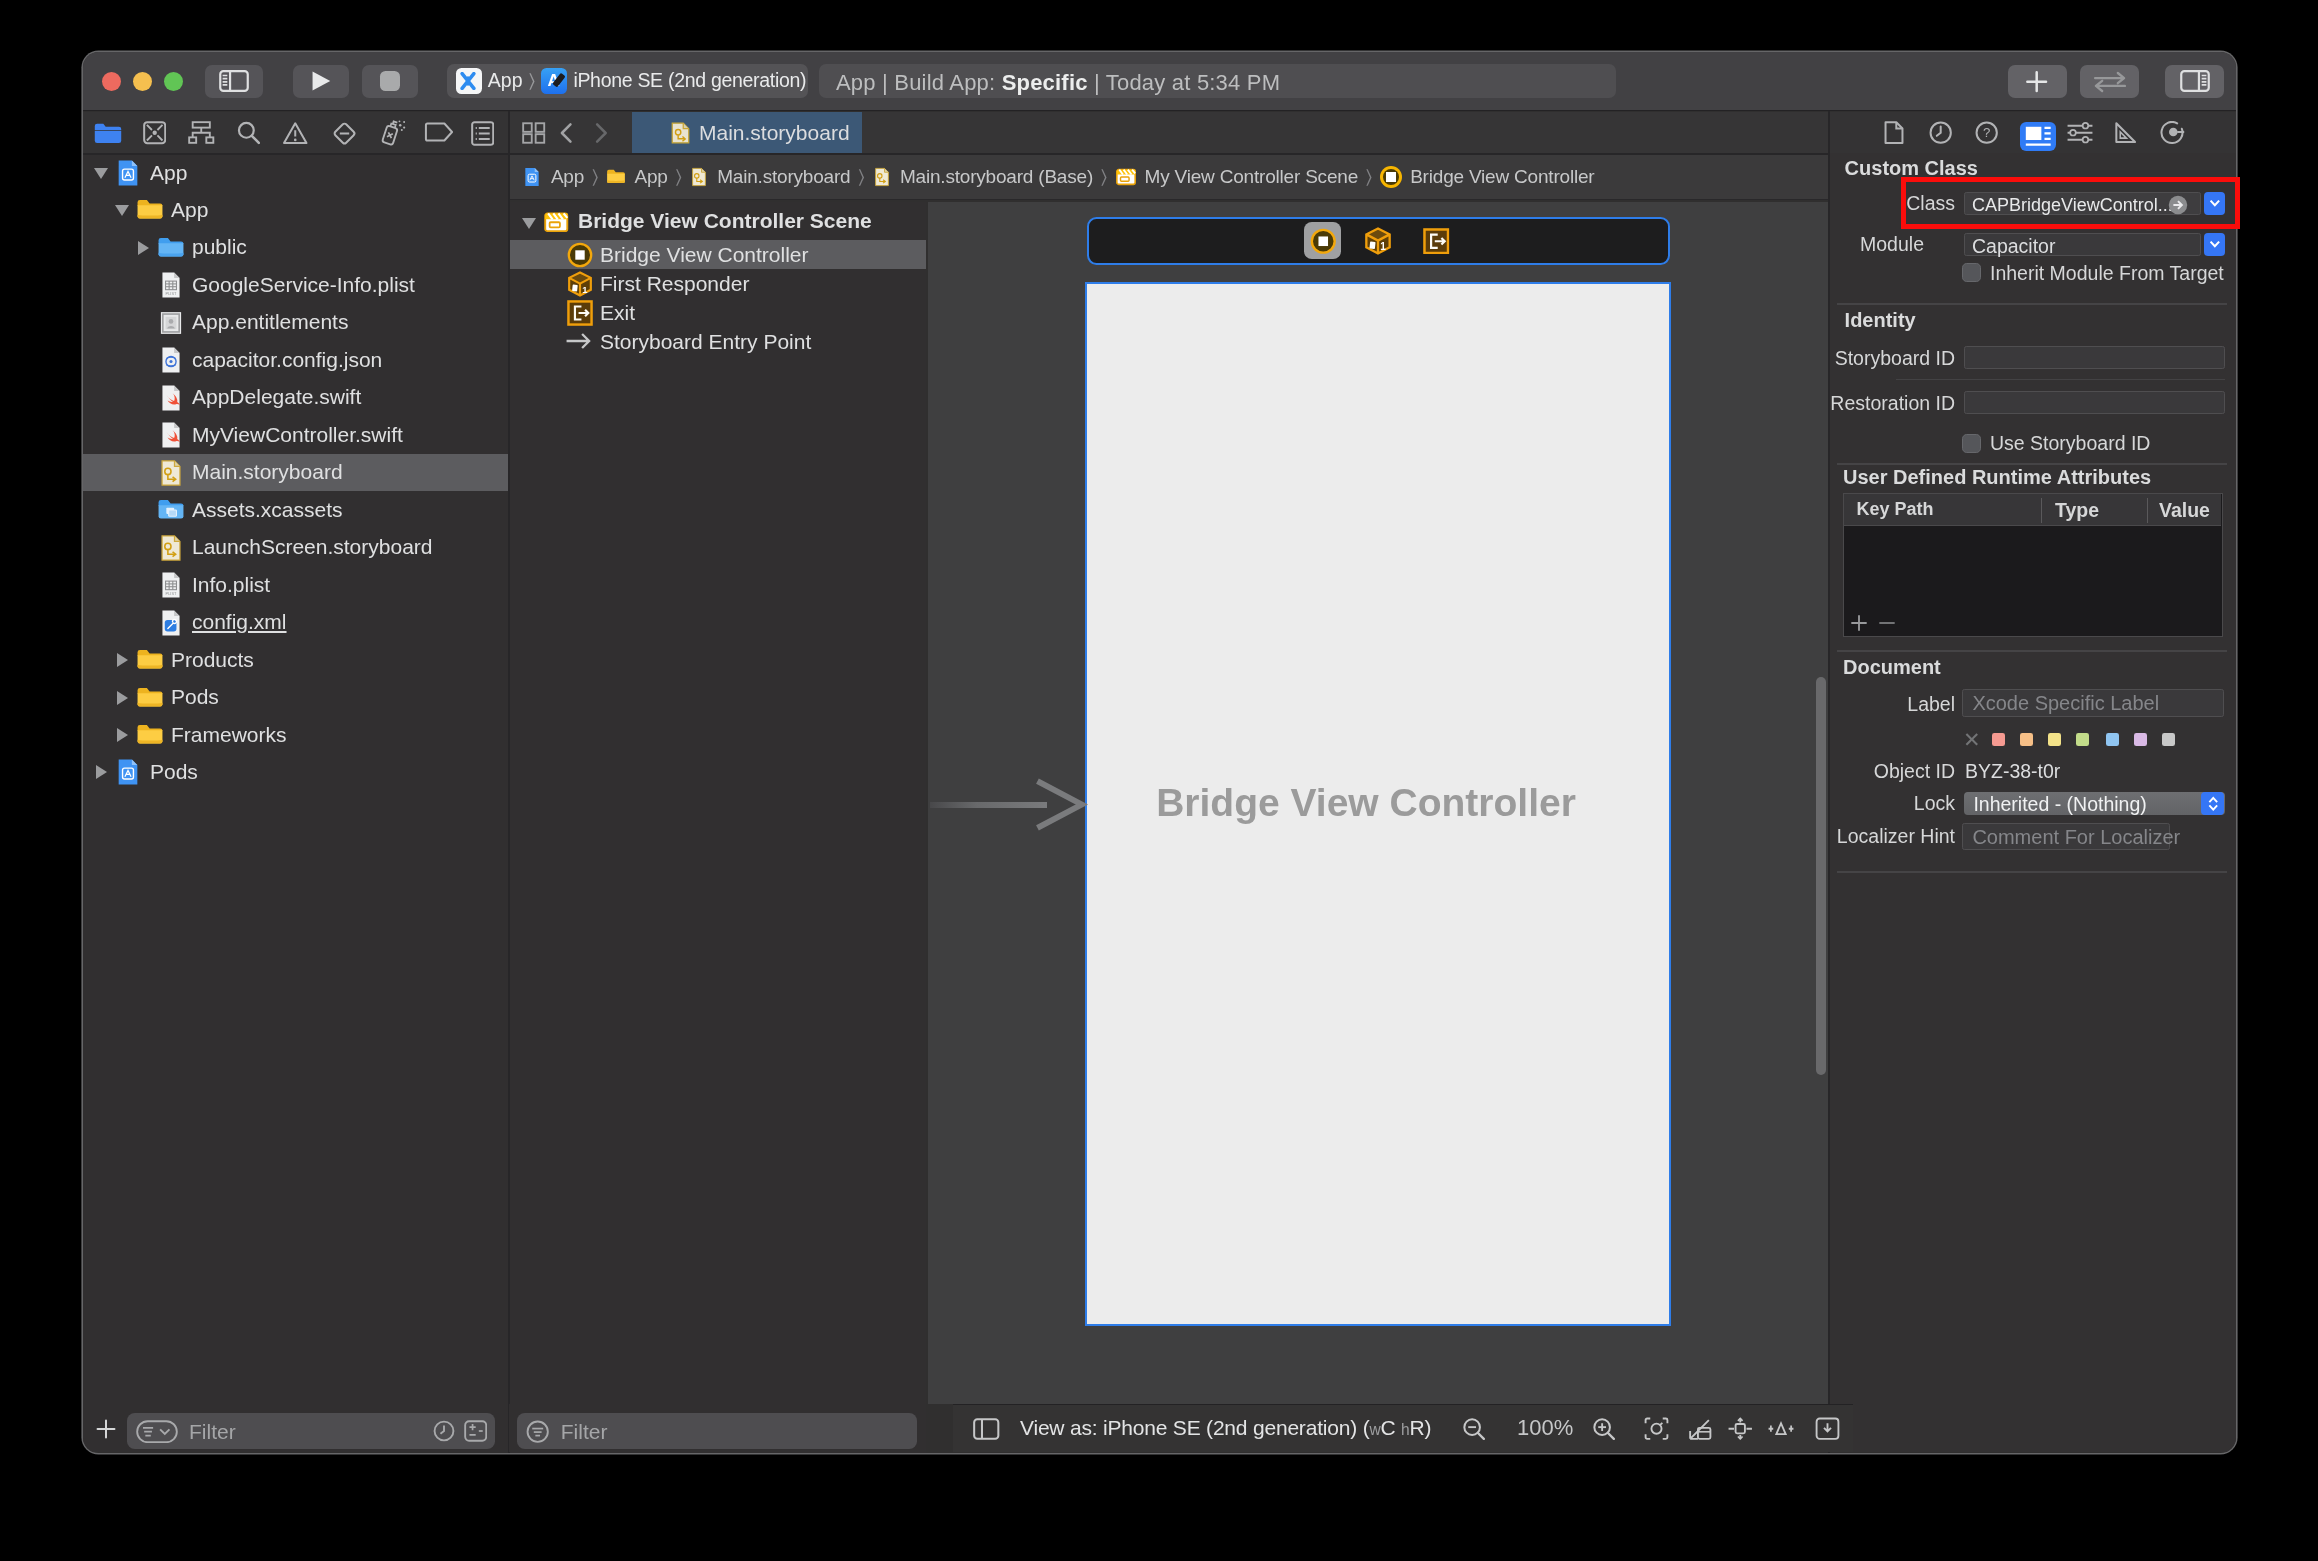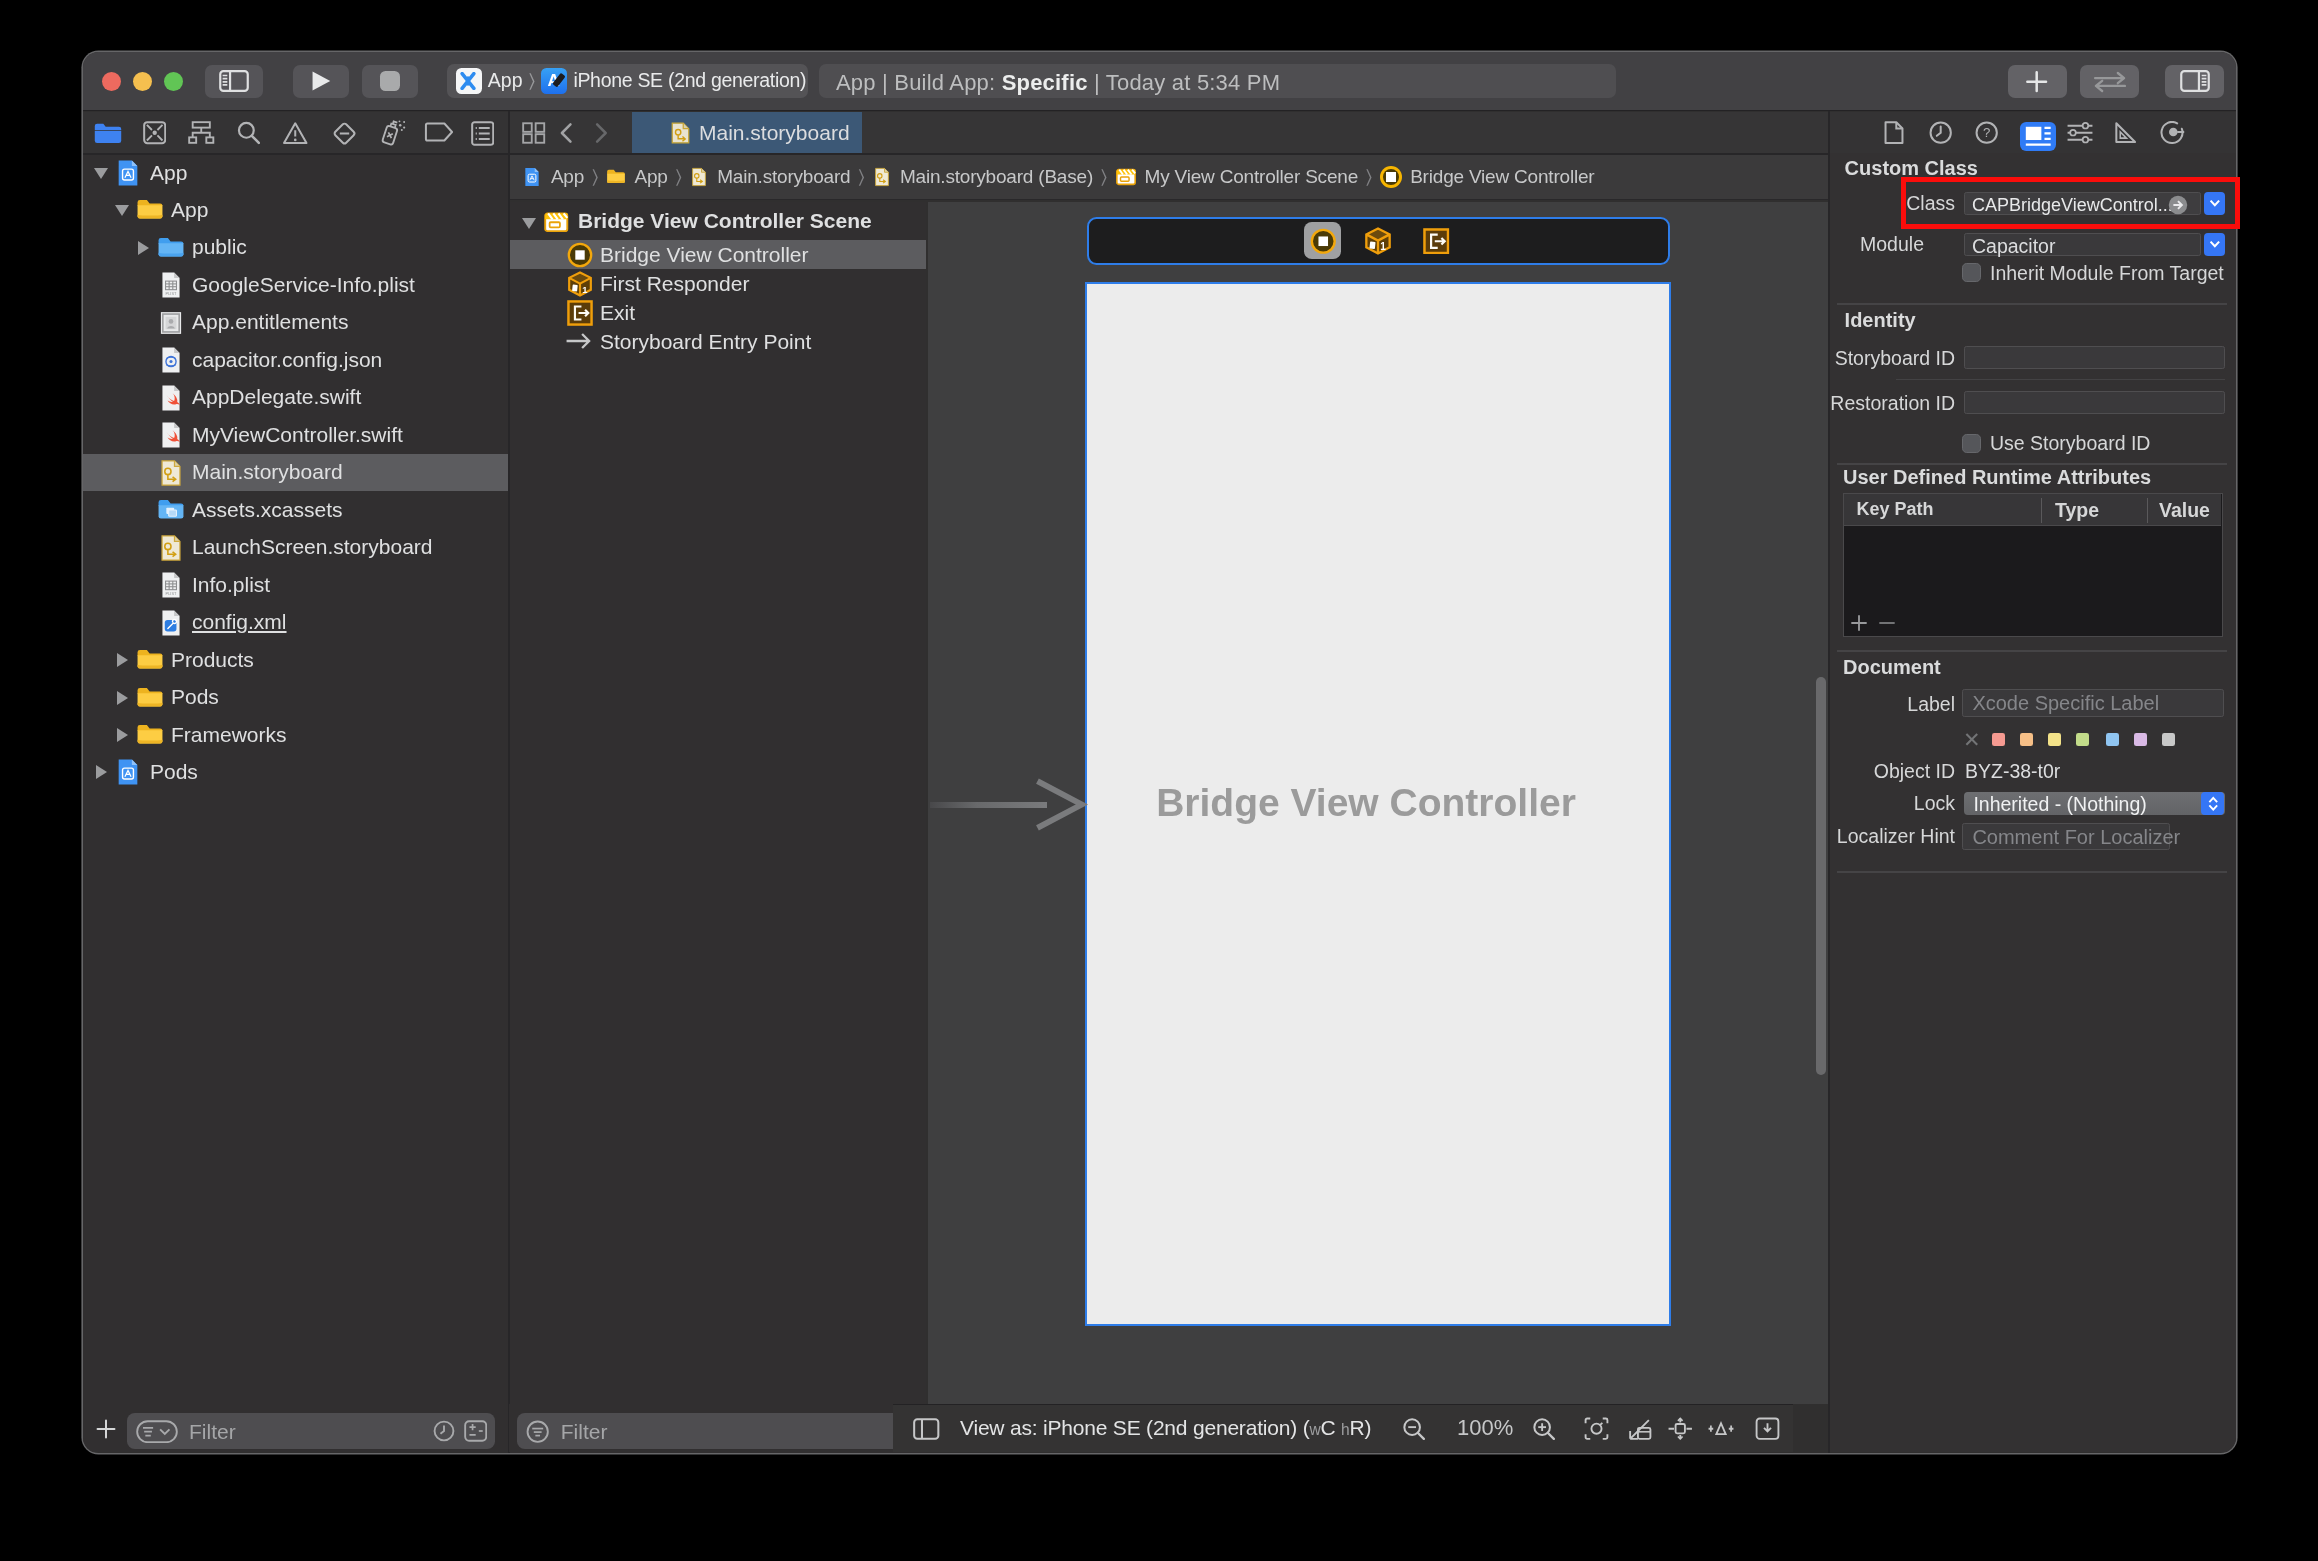--- a/index.html
+++ b/index.html
@@ -16,21 +16,21 @@
 #hline1 { position:absolute; left:0; top:101px; width:2153px; height:1.6px; background:#272628; }
 #nav { position:absolute; left:0; top:103px; width:425px; height:1249px; background:#312f30; }
 #jump { position:absolute; left:426px; top:103px; width:1745px; height:45px; background:#3b3a3b; border-bottom:1.6px solid #29282a; }
 #outline { position:absolute; left:426px; top:150px; width:417px; height:1251px; background:#312f30; }
 #canvas { position:absolute; left:845px; top:150px; width:900px; height:1202px; background:#3f3f40; }
 #insp { position:absolute; left:1746px; top:101px; width:407px; height:1299px; background:#333132; }
 #vline1 { position:absolute; left:425px; top:59px; width:1.6px; height:1342px; background:#272628; }
 #vline2 { position:absolute; left:1745px; top:59px; width:1.6px; height:1342px; background:#272628; }
 #navbot { position:absolute; left:0; top:1352px; width:425px; height:48px; background:#312f30; }
 #outbot { position:absolute; left:426px; top:1352px; width:417px; height:48px; background:#312f30; }
-#canbot { position:absolute; left:810px; top:1352px; width:900px; height:48px; background:#343333; border-top:1.6px solid #232224; }
+#canbot { position:absolute; left:870px; top:1352px; width:900px; height:48px; background:#343333; border-top:1.6px solid #232224; }
 .t { position:absolute; white-space:nowrap; color:#dfe0e1; }
 .tri { position:absolute; width:0; height:0; border-left:11.7px solid #9b9c9e; border-top:7px solid transparent; border-bottom:7px solid transparent; }
 .trid { position:absolute; width:0; height:0; border-top:11.7px solid #9b9c9e; border-left:7px solid transparent; border-right:7px solid transparent; }
 .seg { position:absolute; color:#c7c8c9; font-size:19px; letter-spacing:-0.2px; }
 .ilab { position:absolute; color:#d6d7d8; font-size:19.5px; text-align:right; }
 .fld { position:absolute; background:#3a393b; border:1.6px solid #4f4e50; border-radius:2.3px; }
 .hdr { position:absolute; color:#dadbdc; font-size:20px; font-weight:bold; }
 .cbx { position:absolute; width:19px; height:19px; background:#55565a; border-radius:4.7px; border:0.8px solid #66676b; }
 .sw { position:absolute; top:0; width:13.3px; height:13.3px; border-radius:2.3px; }
 </style>

